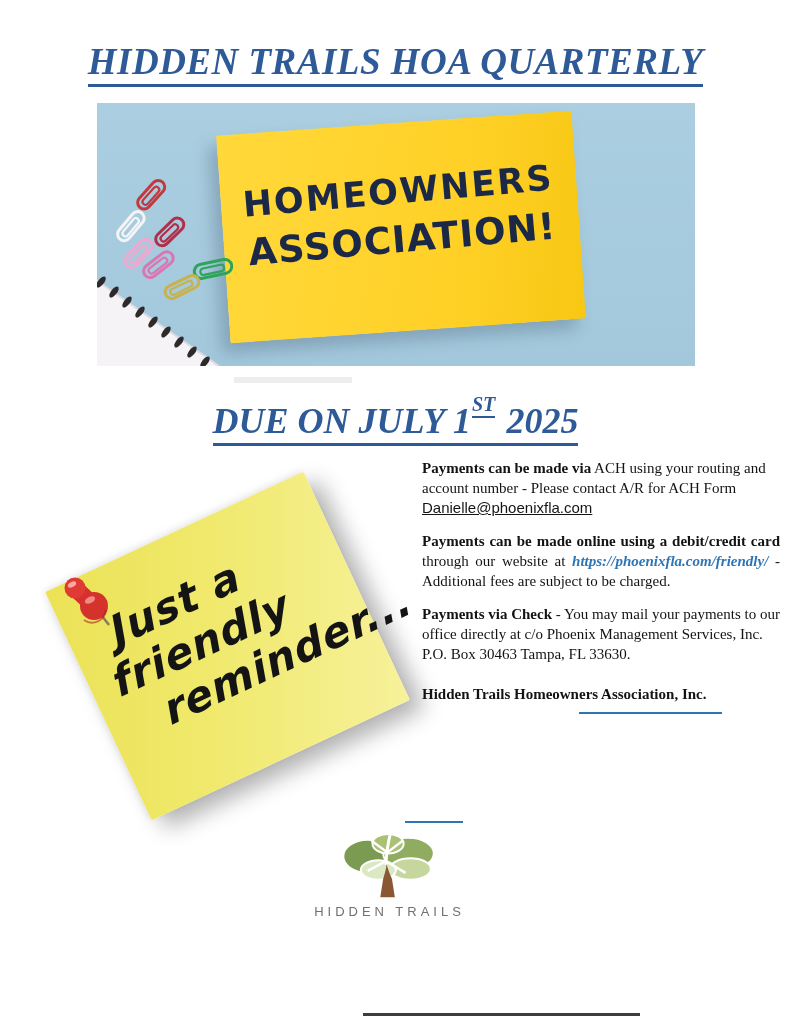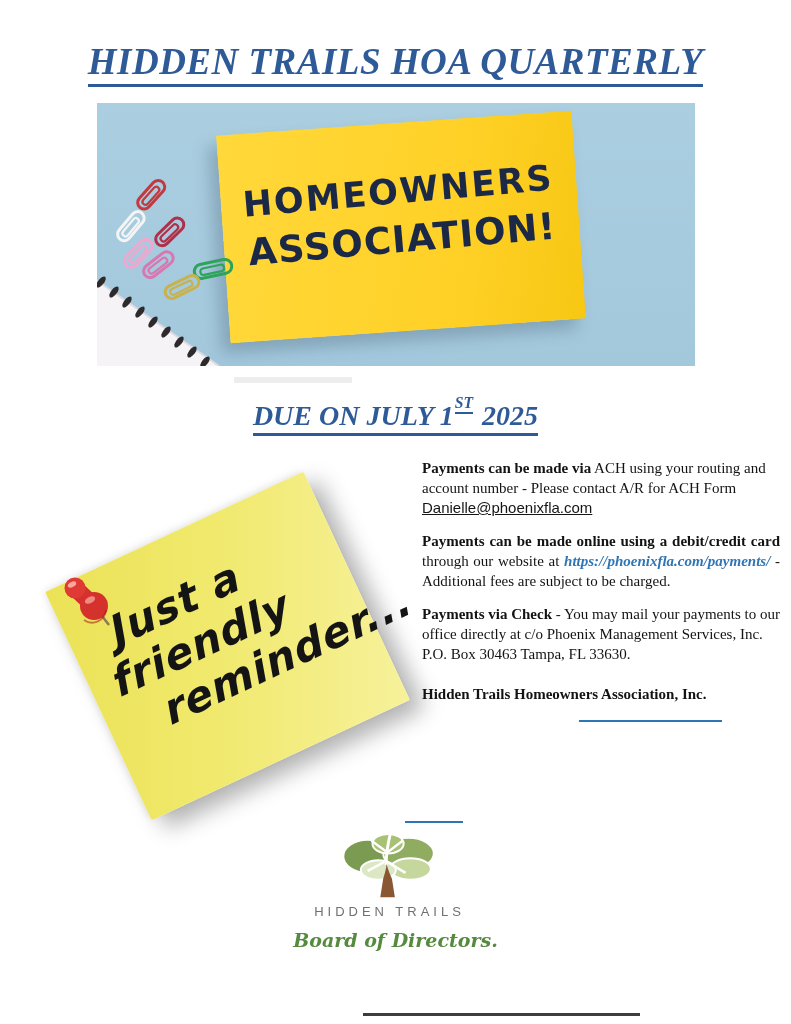--- a/index.html
+++ b/index.html
@@ -12,21 +12,21 @@
   
   .title {
     position:absolute; top:40px; left:0; right:0; text-align:center;
     font-size:37px; font-weight:bold; font-style:italic; color:#2E5B97;
     letter-spacing:0.5px;
   }
   .title .u { border-bottom:3px solid #2E5B97; padding-bottom:2px; }
 
   .due {
     position:absolute; top:400px; left:0; right:0; text-align:center;
-    font-size:28px; font-weight:bold; font-style:italic; color:#2E5B97;
+    font-size:36px; font-weight:bold; font-style:italic; color:#2E5B97;
   }
   .due .u { border-bottom:3px solid #2E5B97; padding-bottom:2px; }
   .due sup {
     font-size:0.56em; position:relative; top:-0.45em; line-height:0;
     border-bottom:2px solid #2E5B97; padding-bottom:1px; margin:0 2px 0 1px;
   }
 
   
   .hero {
     position:absolute; left:97px; top:103px; width:598px; height:263px;
@@ -71,21 +71,21 @@
     font-size:15px; line-height:20px; color:#131313;
   }
   .para { margin:0 0 13px 0; }
   .just { text-align:justify; }
   .email {
     font-family:"Liberation Sans", sans-serif; font-size:15px;
     text-decoration:underline; color:#151515; cursor:pointer;
   }
   .link { color:#2E75B6; font-weight:bold; font-style:italic; cursor:pointer; }
   .payee { font-weight:bold; }
-  .payee-u { border-bottom:2.5px solid #2E75B6; padding-right:16px; padding-bottom:18px; }
+  .payee-u { border-bottom:2.5px solid #2E75B6; padding-right:16px; padding-bottom:10px; }
 
   
   .short-line { position:absolute; left:405px; top:821px; width:58px; height:2px; background:#2E75B6; }
   .logo { position:absolute; left:0; right:12px; top:832px; text-align:center; }
   .tree { width:98px; height:72px; display:block; margin:0 auto; }
   .logo-text {
     margin-top:0px; font-family:"Liberation Sans", sans-serif;
     font-size:13px; letter-spacing:4px; color:#707070;
   }
   .signature {
@@ -185,21 +185,21 @@
       <path d="M24 46 A14 14 0 0 0 46 36" stroke="#A31E1C" stroke-width="2" fill="none" opacity="0.55"></path>
     </svg>
   </div>
 
   <div class="pay">
     <p class="para">
       <b>Payments can be made via</b><span> ACH using your routing and account number - Please contact A/R for ACH Form</span><br>
       <span class="email">Danielle@phoenixfla.com</span>
     </p>
     <p class="para just">
-      <b>Payments can be made online using a debit/credit card</b><span> through our website at </span><span class="link">https://phoenixfla.com/payments/</span><span> - Additional fees are subject to be charged.</span>
+      <b>Payments can be made online using a debit/credit card</b><span> through our website at </span><span class="link">https://phoenixfla.com/friendly/</span><span> - Additional fees are subject to be charged.</span>
     </p>
     <p class="para">
       <b>Payments via Check</b><span> - You may mail your payments to our office directly at c/o Phoenix Management Services, Inc. P.O. Box 30463 Tampa, FL 33630.</span><br>
       <br>
       <span class="payee"><span>Hidden Trails Homeown</span><span class="payee-u">ers Association, Inc.</span></span>
     </p>
   </div>
 
   <div class="short-line"></div>
 
@@ -213,17 +213,16 @@
       <path d="M50 3 C47 16 46 26 46 34" stroke="#fff" stroke-width="3" fill="none"></path>
       <path d="M46 20 L31 9" stroke="#fff" stroke-width="2.5" fill="none"></path>
       <path d="M46 22 L63 9" stroke="#fff" stroke-width="2.5" fill="none"></path>
       <path d="M46 30 L27 40" stroke="#fff" stroke-width="2.5" fill="none"></path>
       <path d="M46 30 L66 42" stroke="#fff" stroke-width="2.5" fill="none"></path>
       <path d="M43 48 C45 42 46 38 46.5 33 C48 39 50 44 52 48 L55 67 L40 67 Z" fill="#8A5733"></path>
     </svg>
     <div class="logo-text">HIDDEN TRAILS</div>
   </div>
 
-  <div class="signature">Board of Directors.</div>
 
   <div class="bottom-line"></div>
 
 </div>
 
 </body></html>

